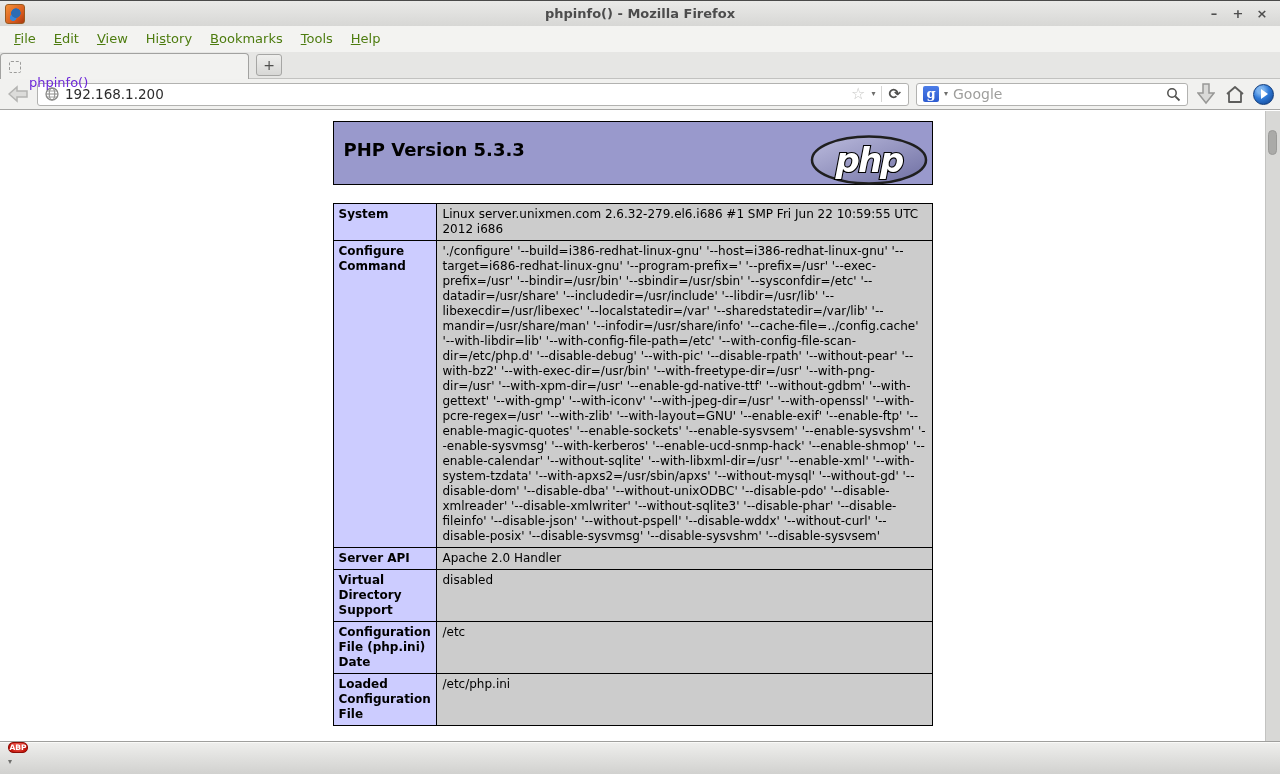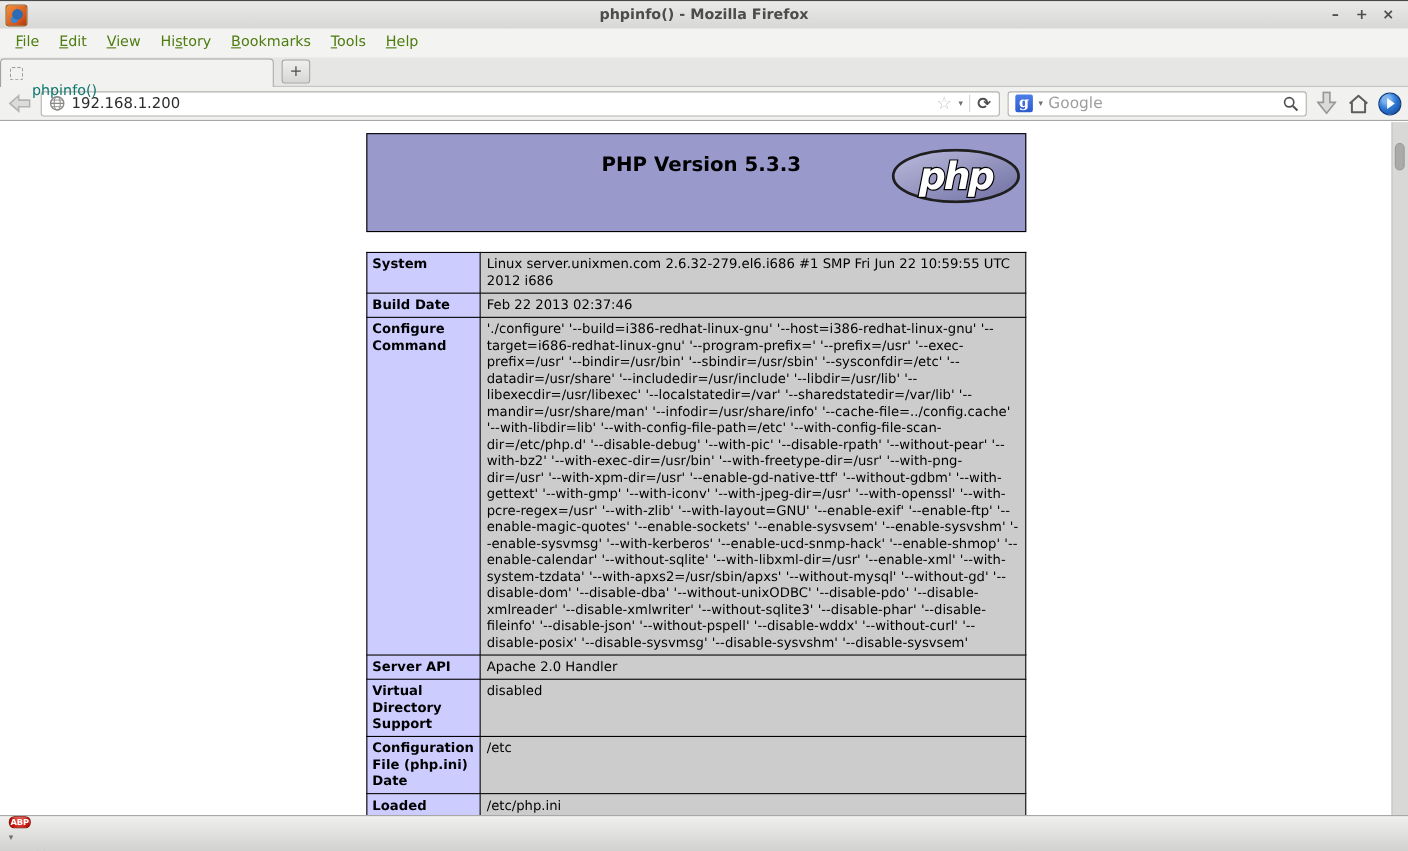--- a/index.html
+++ b/index.html
@@ -33,21 +33,21 @@
   .menu-item { padding:0 9px; line-height:26px; }
   .menu-item u { text-decoration:underline; }
 
   .tabbar { height:27px; background:#e6e6e4; position:relative; border-bottom:1px solid #c2c2c0; }
   .tab-active {
     position:absolute; left:0; top:1px; bottom:-1px; width:249px;
     background:#f2f2f0; border:1px solid #a2a2a0; border-bottom:none;
     border-radius:4px 4px 0 0; display:flex; align-items:center; padding:0 8px;
   }
   .tab-favicon { width:12px; height:12px; border:1px dashed #9b9b99; border-radius:2px; flex:none; }
-  .tab-label { margin-left:8px; font-size:13px; color:#0f766e; white-space:nowrap;margin-top:32px; }
+  .tab-label { margin-left:8px; font-size:13px; color:#6d28d9; white-space:nowrap;margin-top:32px; }
   .newtab-btn {
     position:absolute; left:256px; top:2px; width:26px; height:22px;
     background:linear-gradient(#efefed,#d7d7d5); border:1px solid #a6a6a4;
     border-radius:3px; text-align:center; line-height:20px; font-size:14px; color:#4e4e4c;
   }
 
   .navbar {
     height:31px; background:#f1f1ef; border-bottom:1px solid #a6a6a4;
     display:flex; align-items:center; padding:0 6px; gap:7px;justify-content:flex-end;
   }
@@ -81,22 +81,22 @@
   }
   .sphere-btn .tri { width:0; height:0; border-left:7px solid #fff; border-top:5px solid transparent; border-bottom:5px solid transparent; margin-left:2px; }
 
   
   .content { position:absolute; top:111px; bottom:33px; left:0; right:0; background:#fff; overflow:hidden; }
   .page-inner { position:absolute; top:0; left:0; right:15px; }
   .scrollbar { position:absolute; top:0; right:0; bottom:0; width:15px; background:#d8d8d6; border-left:1px solid #c3c3c1; }
   .scroll-thumb { position:absolute; top:19px; left:2px; width:9px; height:25px; background:#aaaaa8; border:1px solid #9a9a98; border-radius:5px; }
 
   .php-header {
-    width:600px; margin:10px auto 17px; height:90px; background:#9999cc;
-    border:1px solid #000; position:relative;text-align:center;
+    width:600px; margin:10px auto 17px; height:64px; background:#9999cc;
+    border:1px solid #000; position:relative;
   }
   .php-header h1 { font-size:18px; font-weight:bold; color:#000; padding:17px 0 0 10px; }
   .php-logo { position:absolute; right:4px; top:13px; }
 
   table.info { width:600px; margin:18px auto; border-collapse:collapse; }
   table.info td {
     border:1px solid #000; font-size:12px; line-height:15px; padding:3px 5px;
     vertical-align:top; color:#000; overflow-wrap:break-word;
   }
   td.cell-label { background:#ccccff; font-weight:bold; width:104px; }
@@ -214,24 +214,20 @@
       </svg>
     </div>
 
     <table class="info">
       <tbody id="info-body">
           <tr>
             <td class="cell-label">System</td>
             <td class="cell-value">Linux server.unixmen.com 2.6.32-279.el6.i686 #1 SMP Fri Jun 22 10:59:55 UTC 2012 i686</td>
           </tr>
           <tr>
-            <td class="cell-label">Build Date</td>
-            <td class="cell-value">Feb 22 2013 02:37:46</td>
-          </tr>
-          <tr>
             <td class="cell-label">Configure Command</td>
             <td class="cell-value">'./configure' '--build=i386-redhat-linux-gnu' '--host=i386-redhat-linux-gnu' '--target=i686-redhat-linux-gnu' '--program-prefix=' '--prefix=/usr' '--exec-prefix=/usr' '--bindir=/usr/bin' '--sbindir=/usr/sbin' '--sysconfdir=/etc' '--datadir=/usr/share' '--includedir=/usr/include' '--libdir=/usr/lib' '--libexecdir=/usr/libexec' '--localstatedir=/var' '--sharedstatedir=/var/lib' '--mandir=/usr/share/man' '--infodir=/usr/share/info' '--cache-file=../config.cache' '--with-libdir=lib' '--with-config-file-path=/etc' '--with-config-file-scan-dir=/etc/php.d' '--disable-debug' '--with-pic' '--disable-rpath' '--without-pear' '--with-bz2' '--with-exec-dir=/usr/bin' '--with-freetype-dir=/usr' '--with-png-dir=/usr' '--with-xpm-dir=/usr' '--enable-gd-native-ttf' '--without-gdbm' '--with-gettext' '--with-gmp' '--with-iconv' '--with-jpeg-dir=/usr' '--with-openssl' '--with-pcre-regex=/usr' '--with-zlib' '--with-layout=GNU' '--enable-exif' '--enable-ftp' '--enable-magic-quotes' '--enable-sockets' '--enable-sysvsem' '--enable-sysvshm' '--enable-sysvmsg' '--with-kerberos' '--enable-ucd-snmp-hack' '--enable-shmop' '--enable-calendar' '--without-sqlite' '--with-libxml-dir=/usr' '--enable-xml' '--with-system-tzdata' '--with-apxs2=/usr/sbin/apxs' '--without-mysql' '--without-gd' '--disable-dom' '--disable-dba' '--without-unixODBC' '--disable-pdo' '--disable-xmlreader' '--disable-xmlwriter' '--without-sqlite3' '--disable-phar' '--disable-fileinfo' '--disable-json' '--without-pspell' '--disable-wddx' '--without-curl' '--disable-posix' '--disable-sysvmsg' '--disable-sysvshm' '--disable-sysvsem'</td>
           </tr>
           <tr>
             <td class="cell-label">Server API</td>
             <td class="cell-value">Apache 2.0 Handler</td>
           </tr>
           <tr>
             <td class="cell-label">Virtual Directory Support</td>
             <td class="cell-value">disabled</td>

